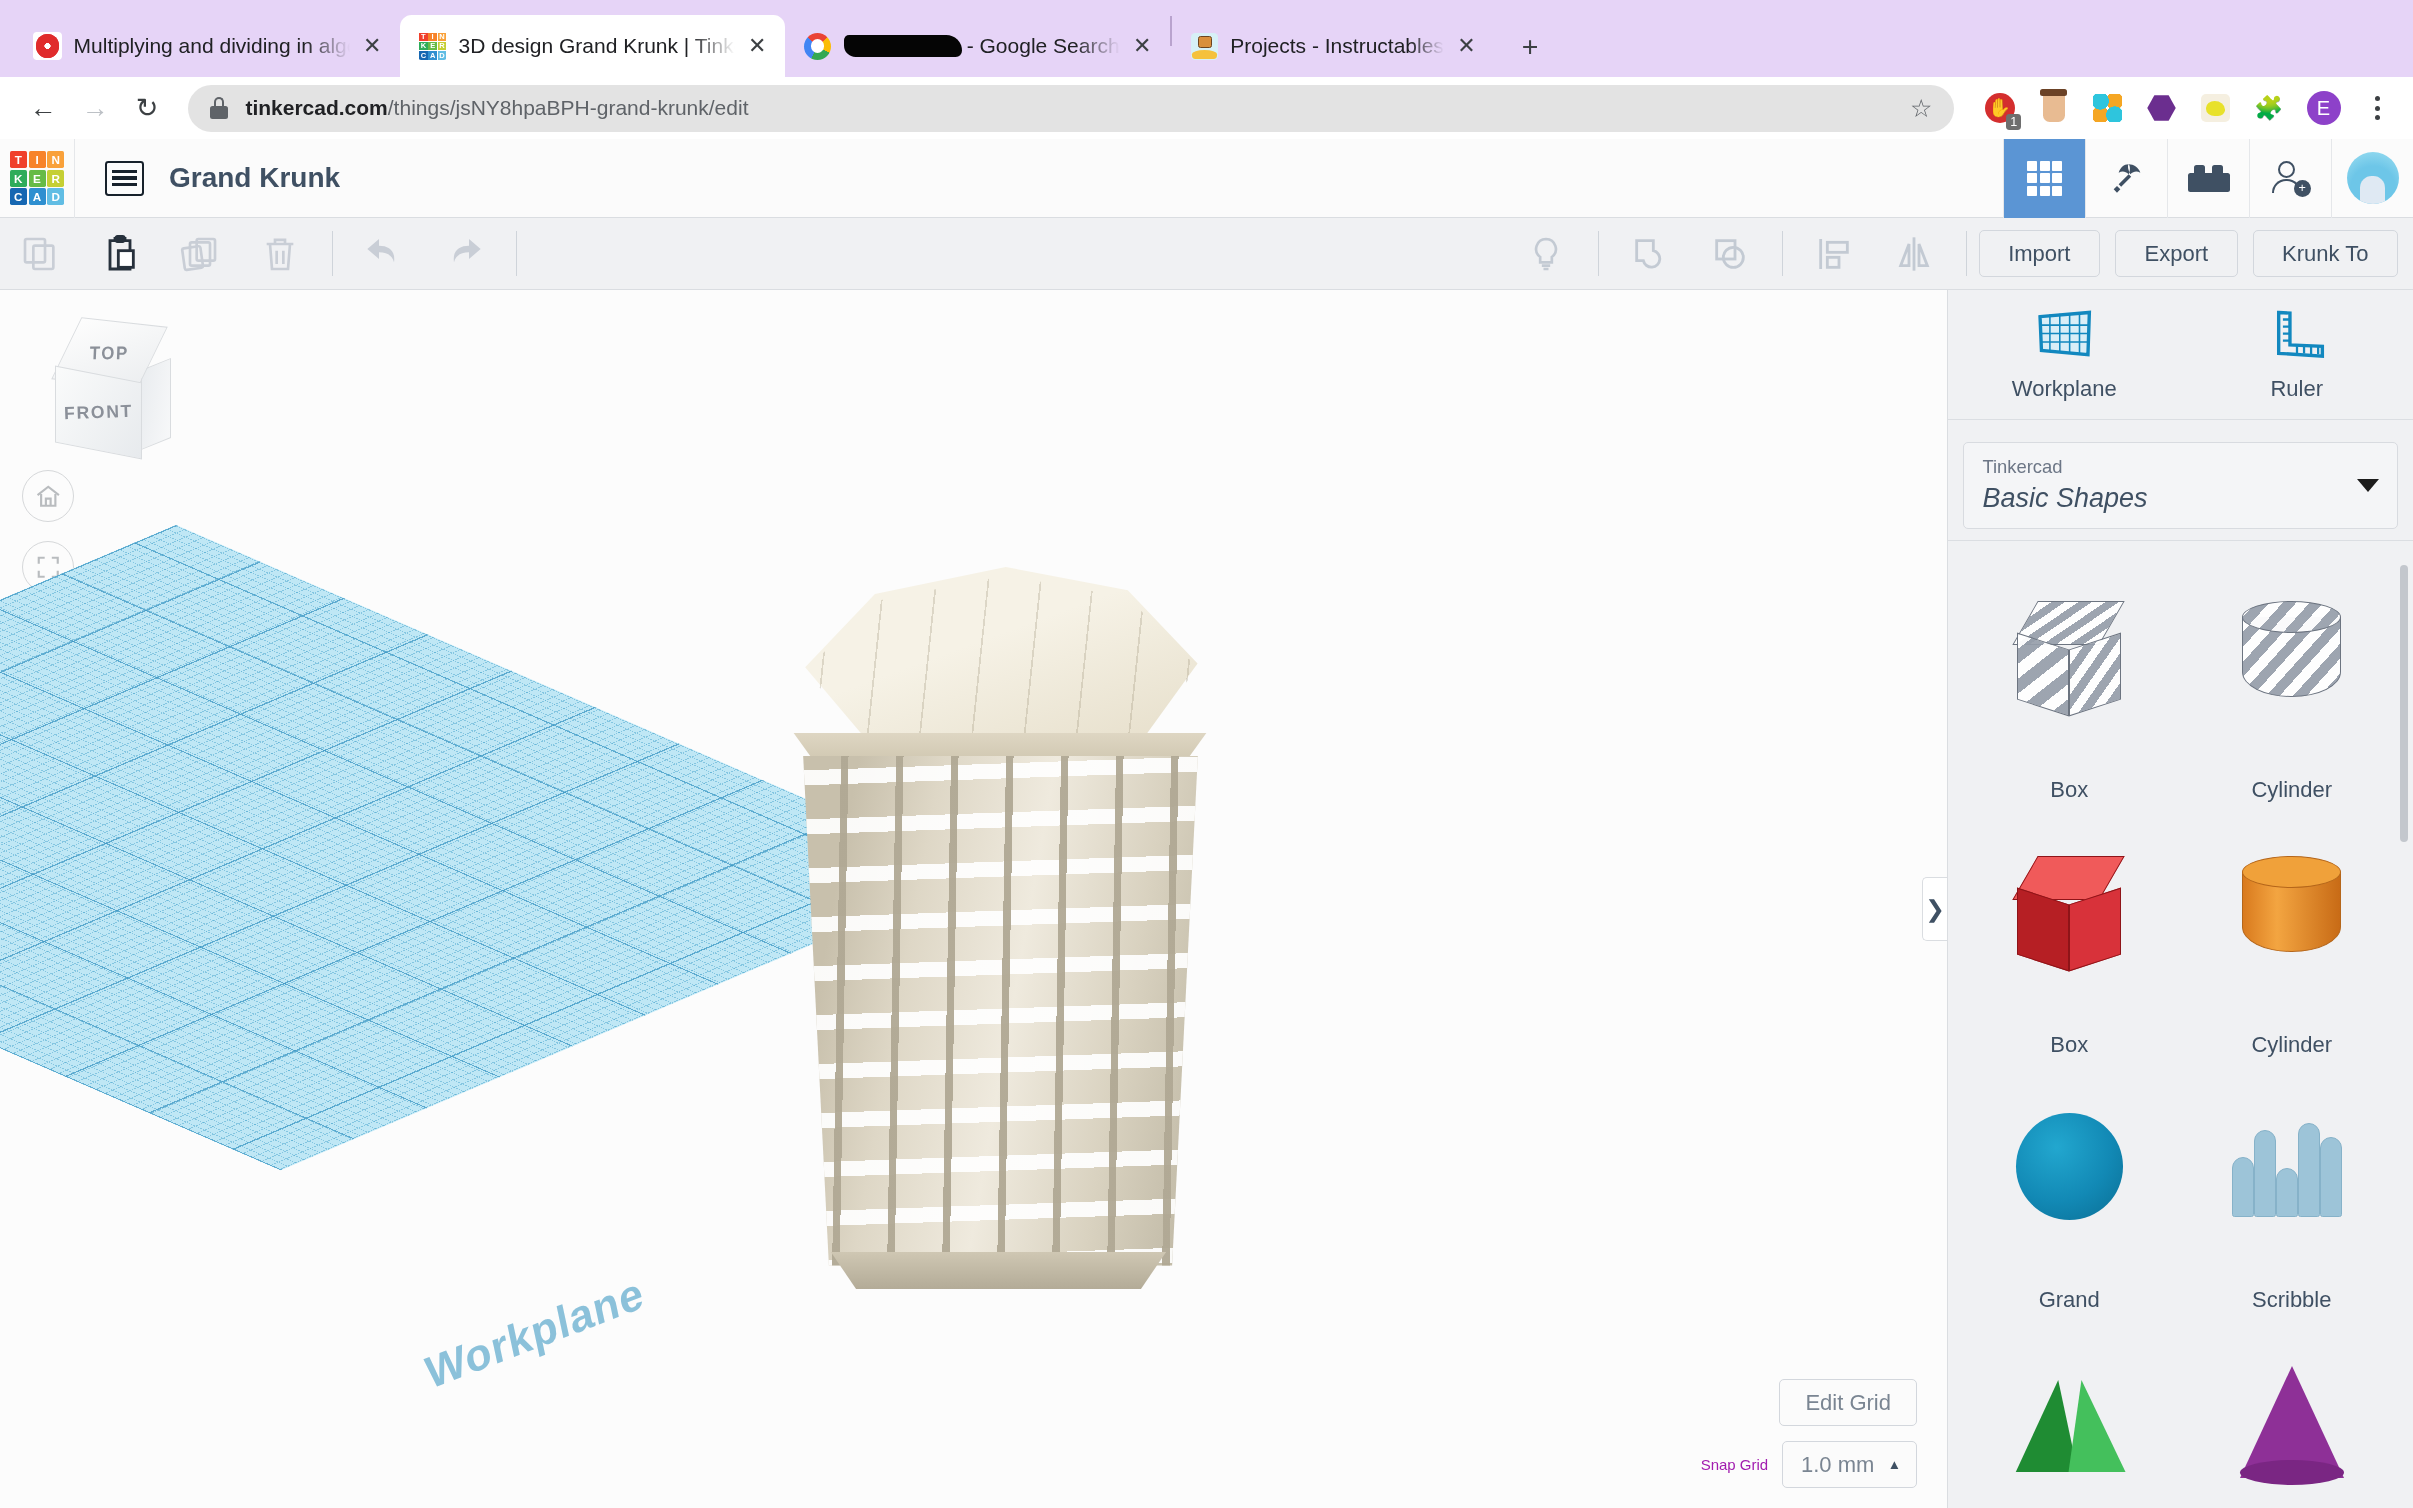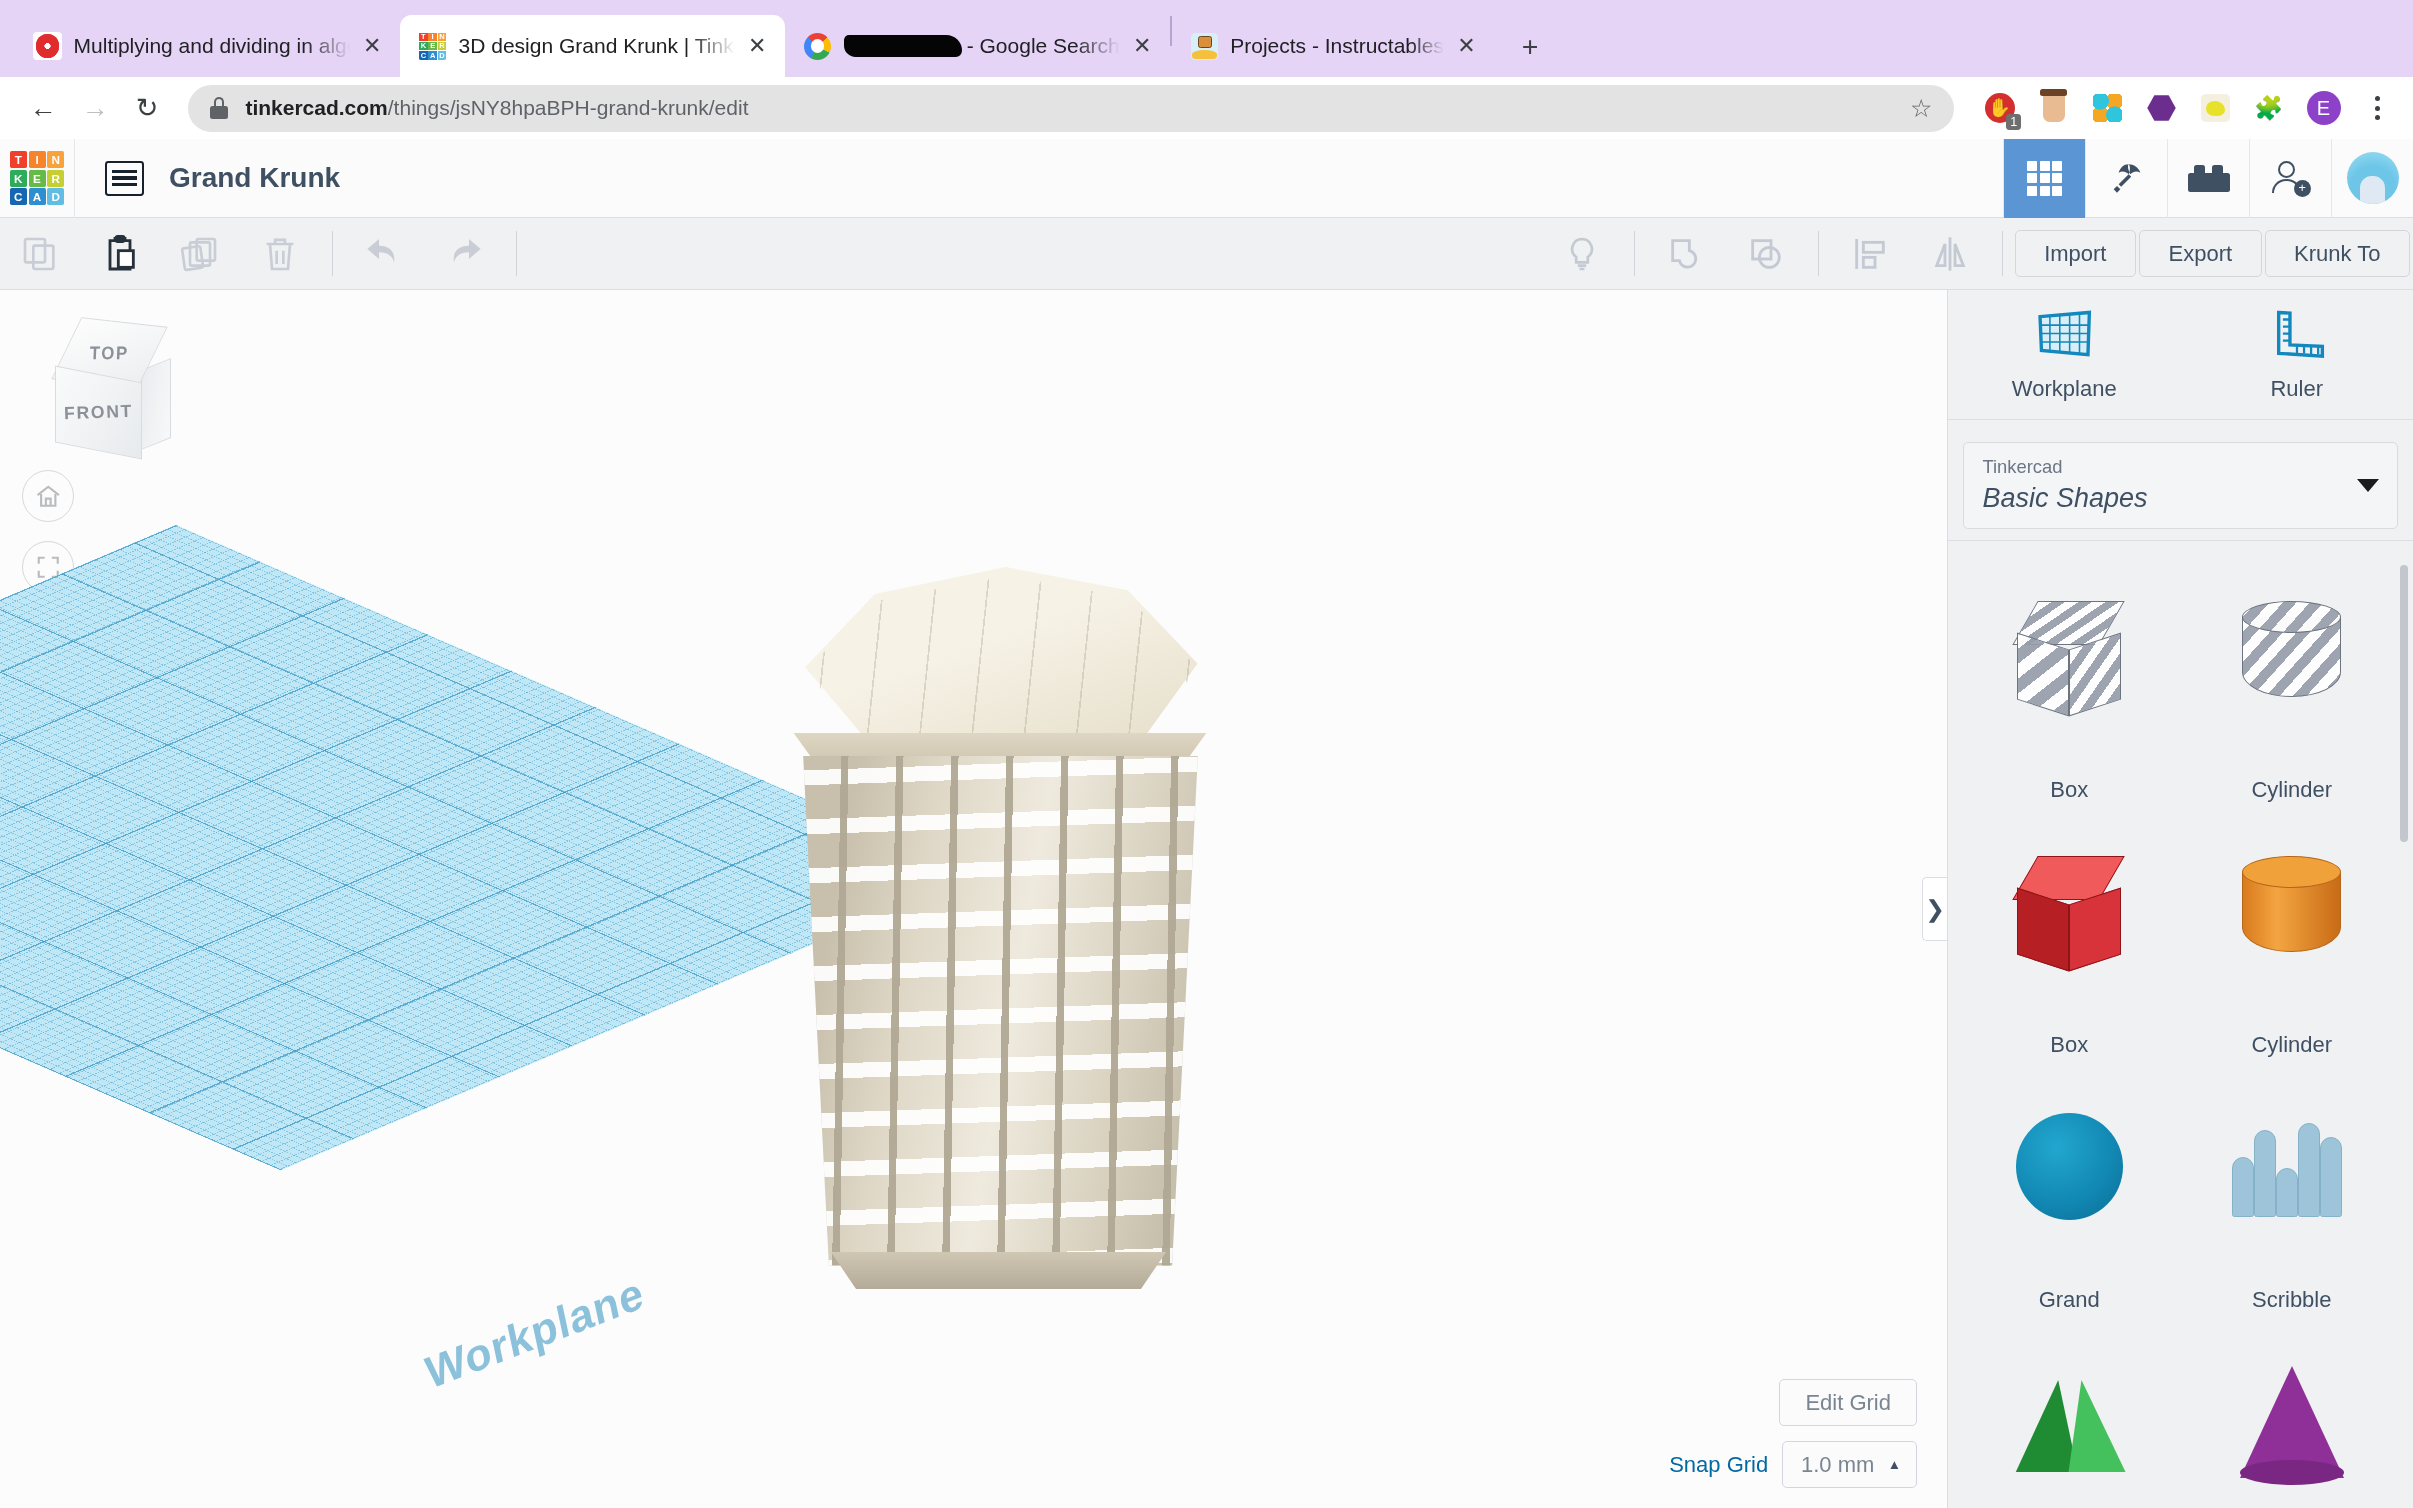--- a/index.html
+++ b/index.html
@@ -153,21 +153,21 @@
     background: #dfe9f3; border-radius: 11.7px 11.7px 0 0; }
 
   
   #tc-toolbar { height: 72px; background: #f0f1f3; border-bottom: 0.8px solid #dadde1;
                 display: flex; align-items: center; }
   .tool { width: 80px; height: 72px; display: flex; align-items: center; justify-content: center; }
   .tsep { width: 0.8px; height: 45px; background: #cfd4da; margin: 0 11.7px; flex: none; }
   .svg-tool { width: 40px; height: 40px; }
   #tc-toolbar .spacer { flex: 1; }
   .tc-btn { height: 47px; padding: 0 28.5px; border: 0.8px solid #d3d7dd; background: #f0f1f3;
-    border-radius: 5px; font-size: 22px; color: #3f5063; margin-right: 3px;
+    border-radius: 5px; font-size: 22px; color: #3f5063; margin-right: 15px;
     display: flex; align-items: center; font-family: "Liberation Sans", sans-serif; }
 
   
   #tc-main { height: calc(1508px - 77px - 62px - 79px - 72px); display: flex; position: relative; }
   #viewport { flex: 1; position: relative; background: #fcfcfc; overflow: hidden; }
 
   
   #view-cube { position: absolute; left: 40px; top: 25px; width: 151px; height: 142px; }
   #view-cube .top-face {
     position: absolute; left: 23.5px; top: 6.7px; width: 91px; height: 62px;
@@ -251,21 +251,21 @@
     position: absolute; left: 52px; top: 685px; width: 419px; height: 37px;
     background: linear-gradient(180deg,#cfc7b3,#b3ab97);
     clip-path: polygon(10% 0, 90% 0, 84% 100%, 16% 100%);
   }
 
   
   #grid-controls { position: absolute; right: 30px; bottom: 20px; text-align: right; }
   #edit-grid-btn { height: 47px; padding: 0 25px; border: 0.8px solid #d3d7dd; background: #fbfbfb;
     border-radius: 5px; font-size: 22px; color: #7a8592; font-family: "Liberation Sans", sans-serif; }
   #snap-row { display: flex; align-items: center; justify-content: flex-end; margin-top: 15px; gap: 13.4px; }
-  #snap-label { font-size: 22px; color: #0369a1; }
+  #snap-label { font-size: 15px; color: #a21caf; }
   #snap-select { height: 47px; padding: 0 15px 0 18.4px; border: 0.8px solid #d3d7dd; background: #fbfbfb;
     border-radius: 5px; font-size: 22px; color: #7a8592; display: flex; align-items: center; gap: 13.4px; }
   #snap-select .caret { font-size: 13.4px; color: #3f5063; }
 
   
   #panel-handle {
     position: absolute; right: 0; top: 587px; width: 25px; height: 64px; background: #fff;
     border: 0.8px solid #dadde1; border-right: none; border-radius: 5px 0 0 5px;
     display: flex; align-items: center; justify-content: center; font-size: 23.5px; color: #3f5063; z-index: 5;
   }

